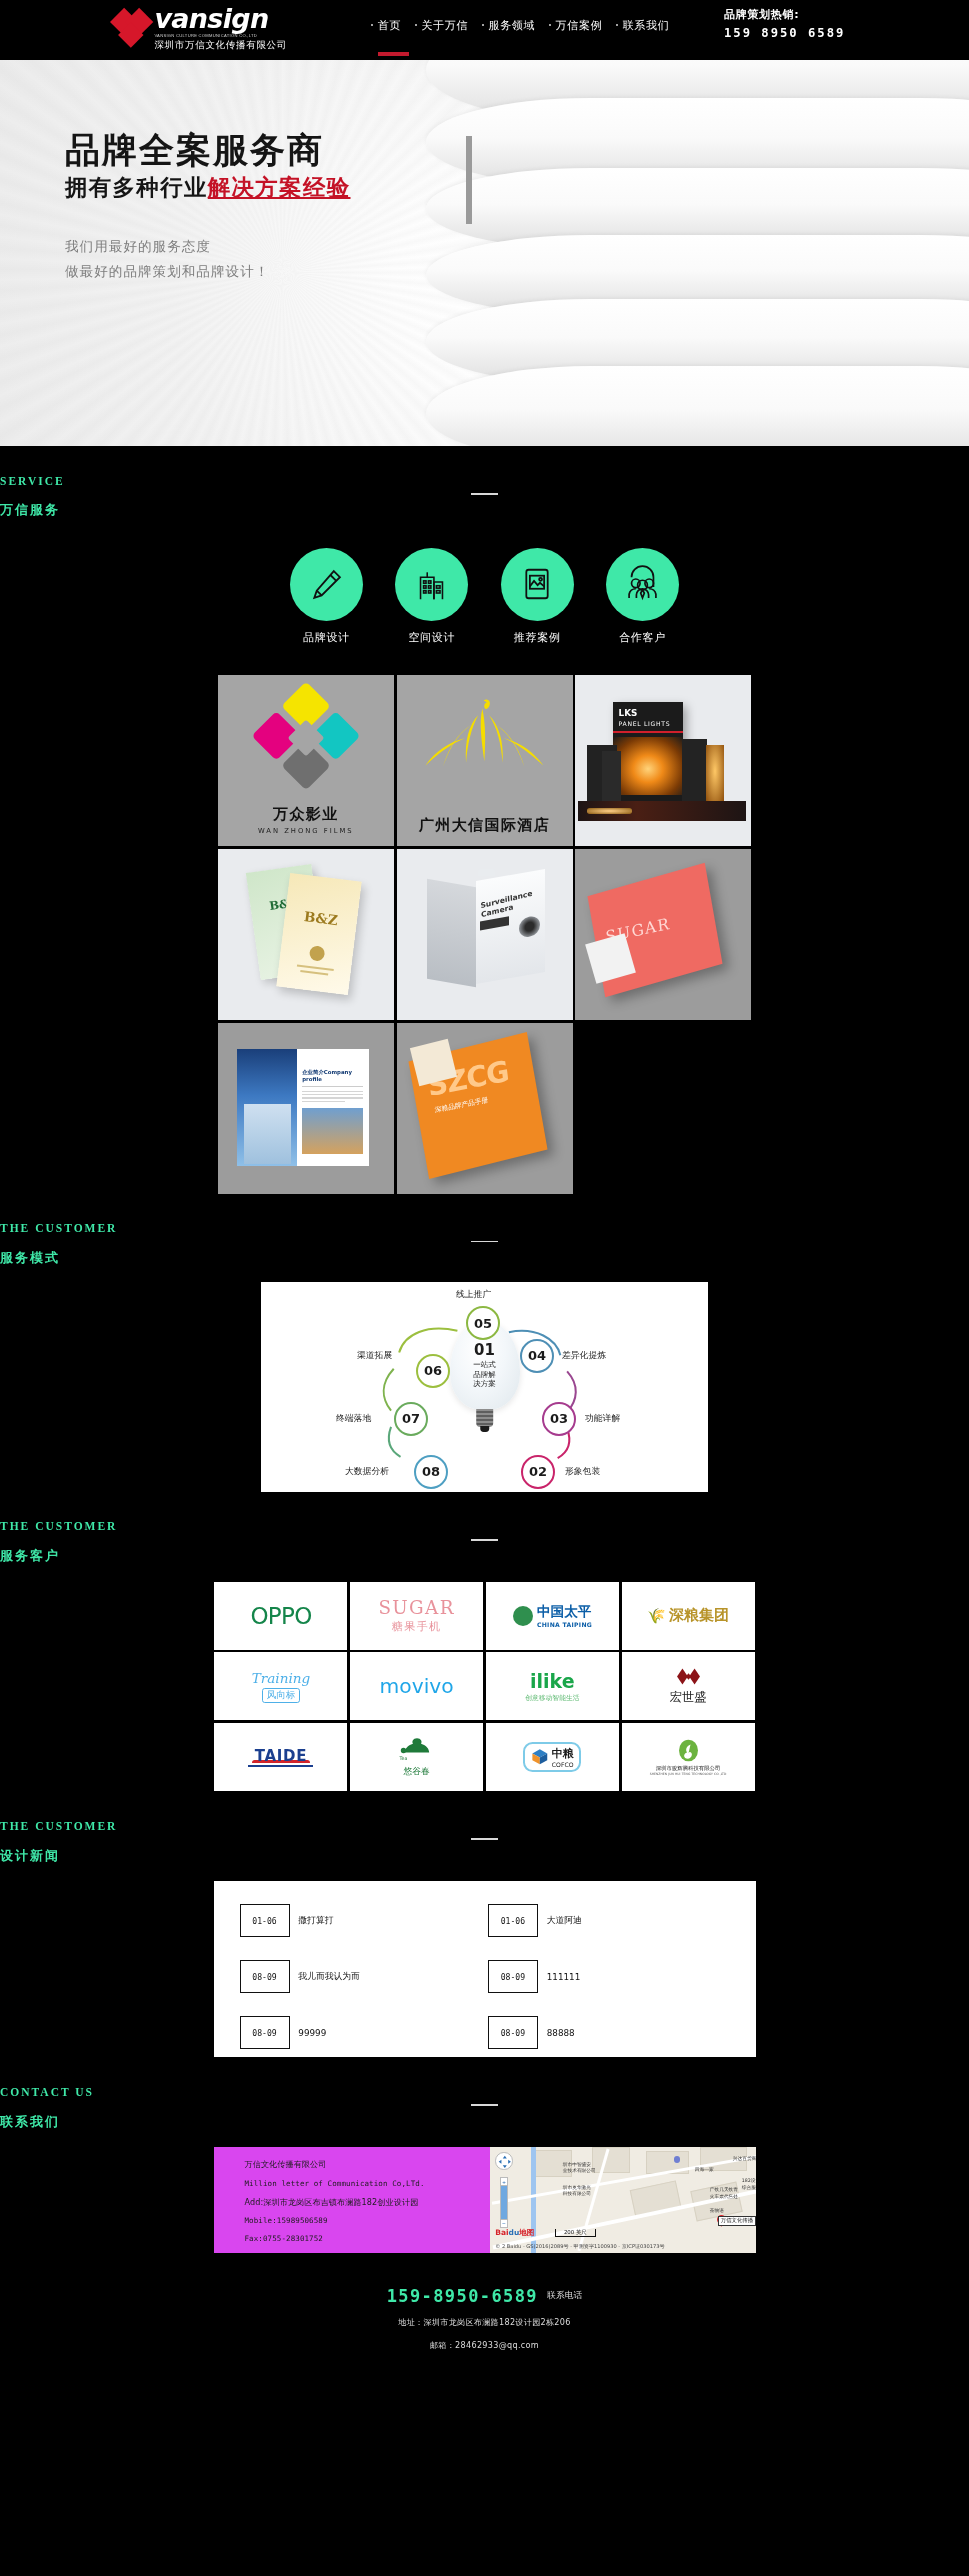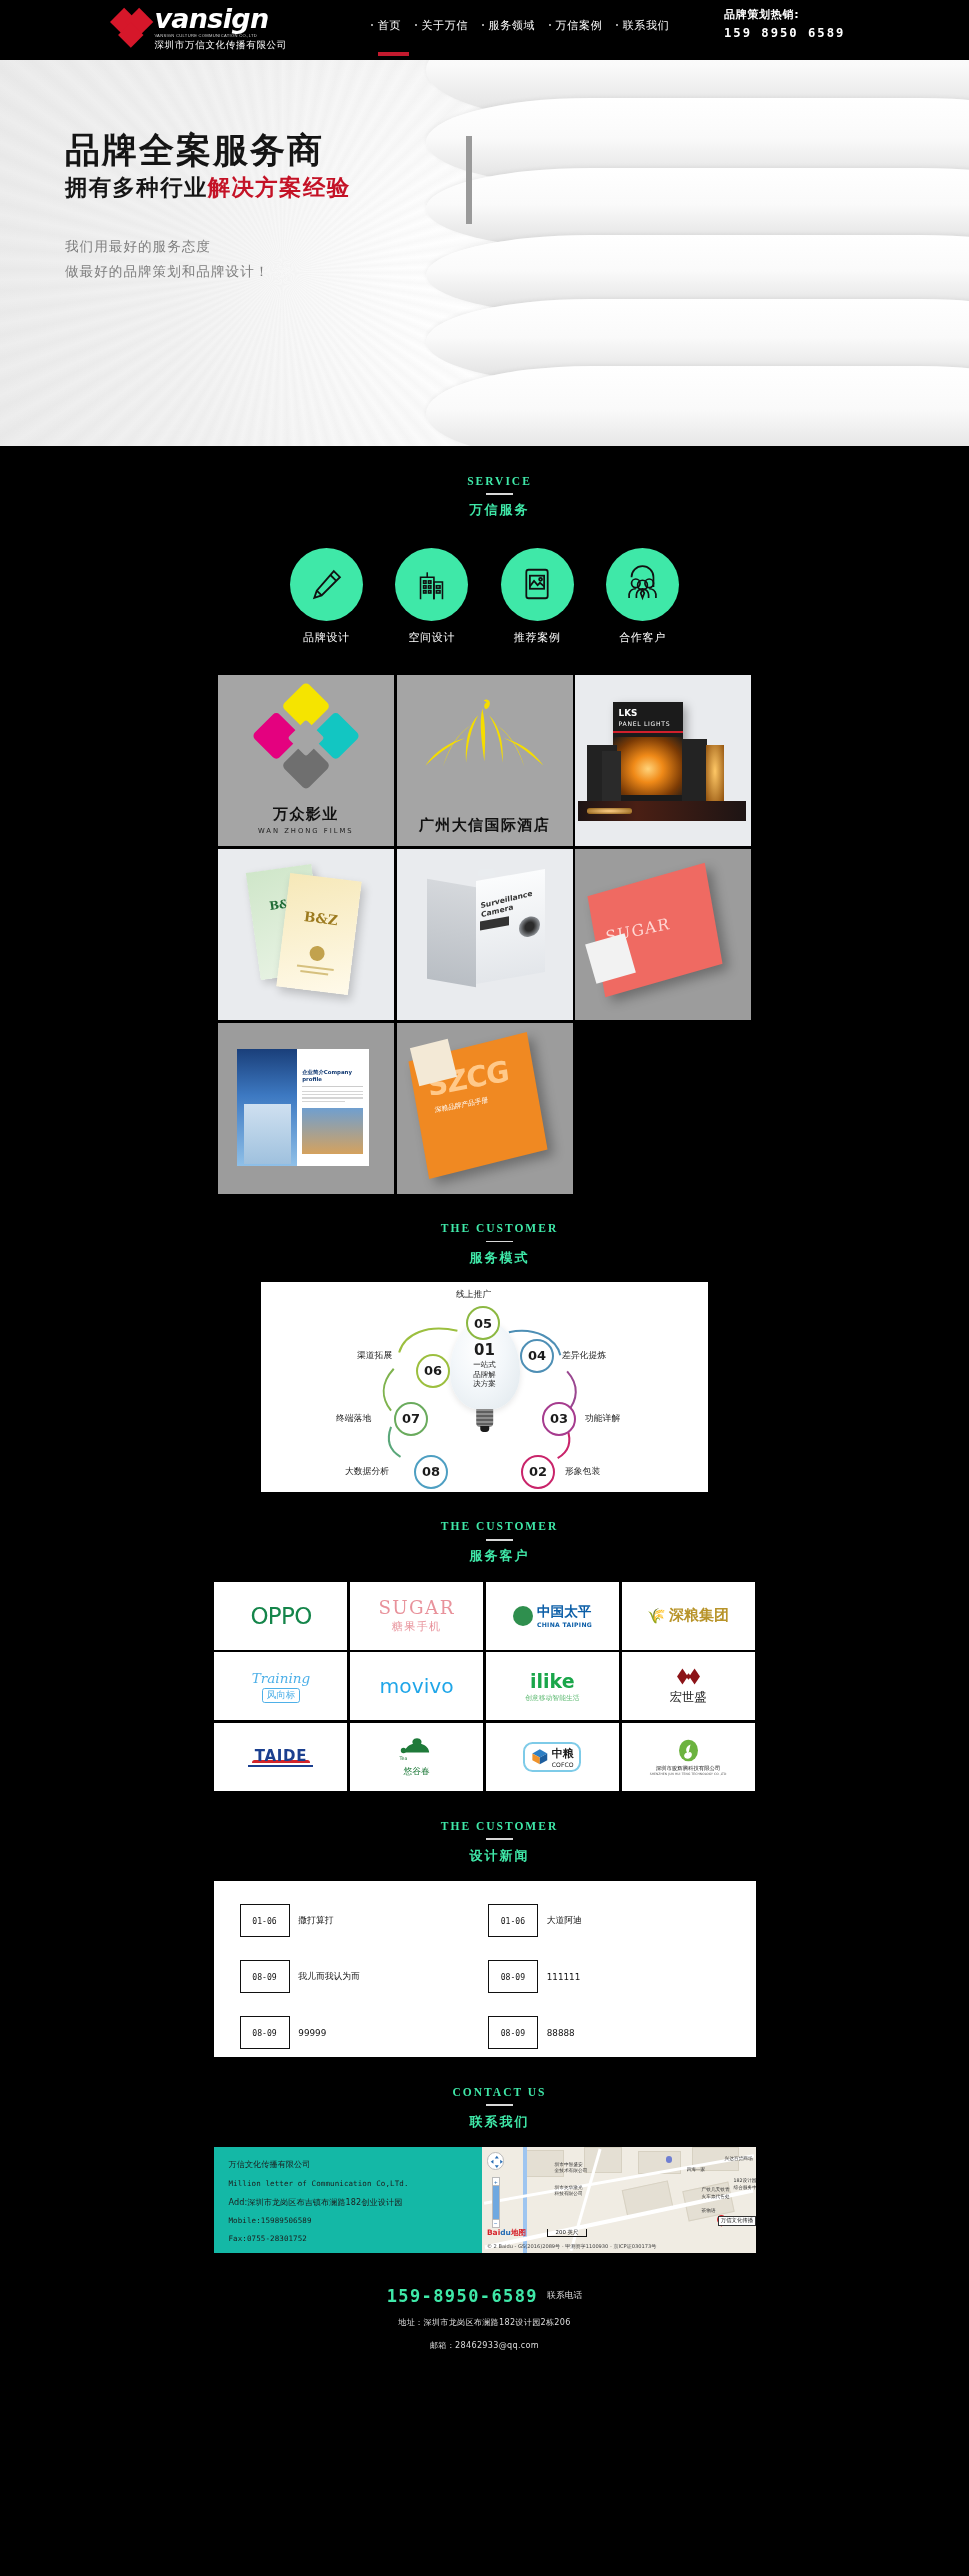--- a/index.html
+++ b/index.html
@@ -61,26 +61,26 @@
   .hero-inner { position:relative; width:969px; height:100%; }
   .hero-text { position:absolute; left:65px; top:71px; }
   .hero-h1 {
     font-size:35px; font-weight:bold; color:#151515; letter-spacing:2px;
     font-family:"DejaVu Sans",sans-serif; line-height:39px;
   }
   .hero-h2 {
     font-size:22.4px; font-weight:bold; color:#151515; letter-spacing:1.4px;
     font-family:"DejaVu Sans",sans-serif; line-height:28.5px; margin-top:2.7px;
   }
-  .hero-h2 .red { color:#c41226; }
+  .hero-h2 .red { color:#c41226;text-decoration:underline; }
   .hero-bar { position:absolute; left:401px; top:5.4px; width:6.1px; height:88px; background:#9a9a9a; }
   .hero-p { margin-top:33px; font-size:13.6px; line-height:24.4px; color:#7d7d7d; letter-spacing:1px; font-family:"DejaVu Sans",sans-serif;}
 
   
-  .sec-head { text-align:center; padding:28.5px 0 5.4px;margin-left:30px; }
+  .sec-head { padding:28.5px 0 5.4px; }
   .sec-en {
     color:#3fe8a8; font-size:11.5px; letter-spacing:2px; font-weight:bold;
     font-family:"Liberation Serif", serif;
   }
   .sec-rule { width:27px; height:1.4px; background:#d8d8d8; margin:6.8px auto 6.8px; }
   .sec-cn {
     color:#3fe8a8; font-size:13px; font-weight:bold; letter-spacing:2px;
     font-family:"DejaVu Sans",sans-serif;
   }
 
@@ -148,21 +148,21 @@
   .news-panel { width:542px; height:176px; margin:11px auto 0; background:#fff; padding:23px 26px; }
   .news-grid { display:grid; grid-template-columns:1fr 1fr; row-gap:23px; column-gap:6.8px; }
   .news-item { display:flex; align-items:center; cursor:pointer; }
   .news-date {
     width:50px;height:33px;border:1.4px solid #111; display:flex;align-items:center;justify-content:center;
     font-size:8.1px;color:#111;font-family:"DejaVu Sans Mono",monospace; flex:none;
   }
   .news-title { margin-left:8.8px; font-size:8.8px; color:#111; font-family:"DejaVu Sans",sans-serif;}
 
   
-  .contact-panel { width:542px; height:106px; margin:11px auto 0; background:#14b8a6; display:flex; }
+  .contact-panel { width:542px; height:106px; margin:11px auto 0; background:#d946ef; display:flex;padding-left:16px; }
   .contact-info { padding:12.2px 0 0 15px; width:268px; }
   .contact-line { font-size:7.5px; color:#1c1c1c; margin-bottom:8.8px; font-family:"DejaVu Sans Mono",monospace; letter-spacing:0.1px;}
   .contact-line.cn { font-family:"DejaVu Sans",sans-serif; font-size:8.1px; }
   .map { width:274px; height:106px; position:relative; overflow:hidden; background:#f0ece3; }
   .map-road { position:absolute; background:#fff; }
   .map-blk { position:absolute; background:#e4dfd3; border:0.7px solid #d7d1c2; }
   .map-poi { position:absolute; font-size:4.7px; color:#333; white-space:nowrap; font-family:"DejaVu Sans",sans-serif;}
   .map-dot { position:absolute; width:6.1px;height:6.1px;border-radius:50%; }
   .map-pan { position:absolute; left:5.4px; top:5.4px; width:17.6px;height:17.6px;border-radius:50%;background:#fff;border:0.7px solid #bbb;}
   .map-zoom { position:absolute; left:10.2px; top:30px; width:8.1px;background:#fff;border:0.7px solid #bbb; font-size:6.1px;text-align:center;color:#333;}

